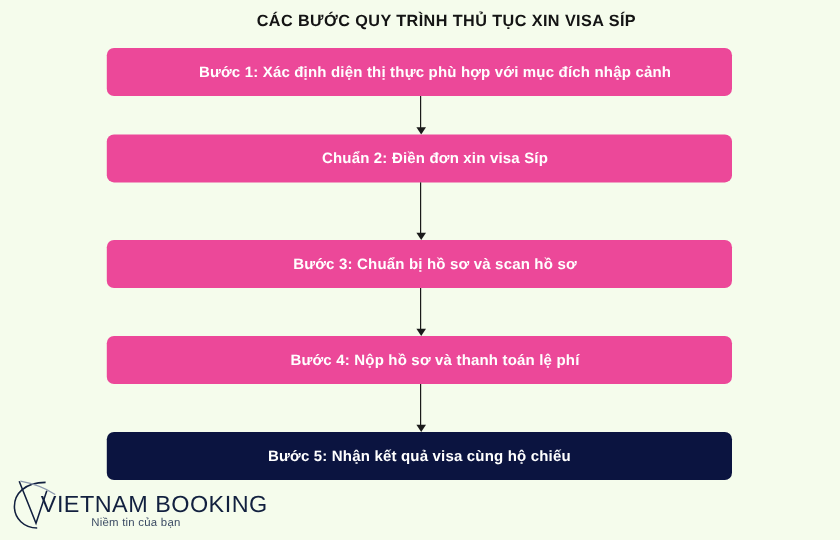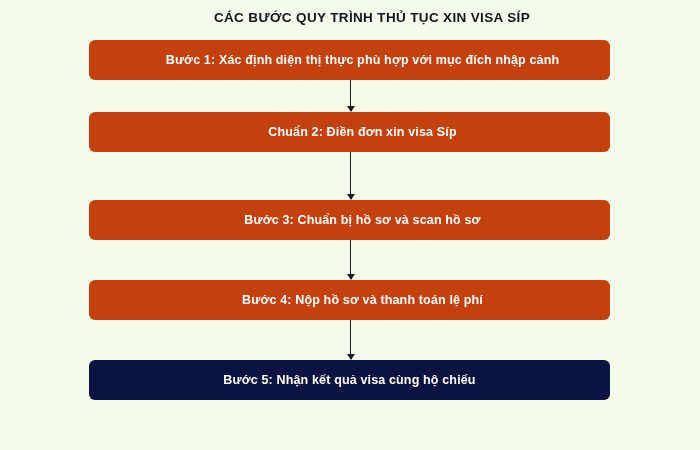--- a/index.html
+++ b/index.html
@@ -42,21 +42,21 @@
     position: absolute;
     left: 89px;
     width: 521px;
     height: 40px;
     border-radius: 6px;
     box-sizing: border-box;
     display: flex;
     align-items: center;
     justify-content: center;
   }
-  .step-box.blue   { background: #c2410c; padding-left: 26px; }
+  .step-box.blue   { background: #ec4899; padding-left: 26px; }
   .step-box.navy   { background: #0b1440; }
 
   .step-label {
     color: #ffffff;
     font-size: 12.5px;
     font-weight: bold;
     letter-spacing: 0.15px;
     line-height: 16px;
     text-align: center;
     white-space: nowrap;
@@ -161,14 +161,23 @@
 
   <div class="connector" style="top:320px; height:40px;">
     <span class="stem"></span>
     <span class="head"></span>
   </div>
 
   <div class="step-box navy" style="top:360px;">
     <span class="step-label">Bước 5: Nhận kết quả visa cùng hộ chiếu</span>
   </div>
 
+  <div id="brand-logo">
+    <svg class="logo-mark" width="60" height="46" viewBox="0 0 60 46">
+      <path d="M30 4 C12 4 4 14 4 24 C4 34 12 42 23 42" fill="none" stroke="#12203f" stroke-width="1.3"></path>
+      <path d="M8 3 L22 38 L31 11" fill="none" stroke="#12203f" stroke-width="1.3"></path>
+      <path d="M9 3 C20 5 30 9 38 14" fill="none" stroke="#8d99ae" stroke-width="1"></path>
+    </svg>
+    <div class="logo-wordmark">VIETNAM BOOKING</div>
+    <div class="logo-tagline">Niềm tin của bạn</div>
+  </div>
 
 </div>
 
 </body></html>

